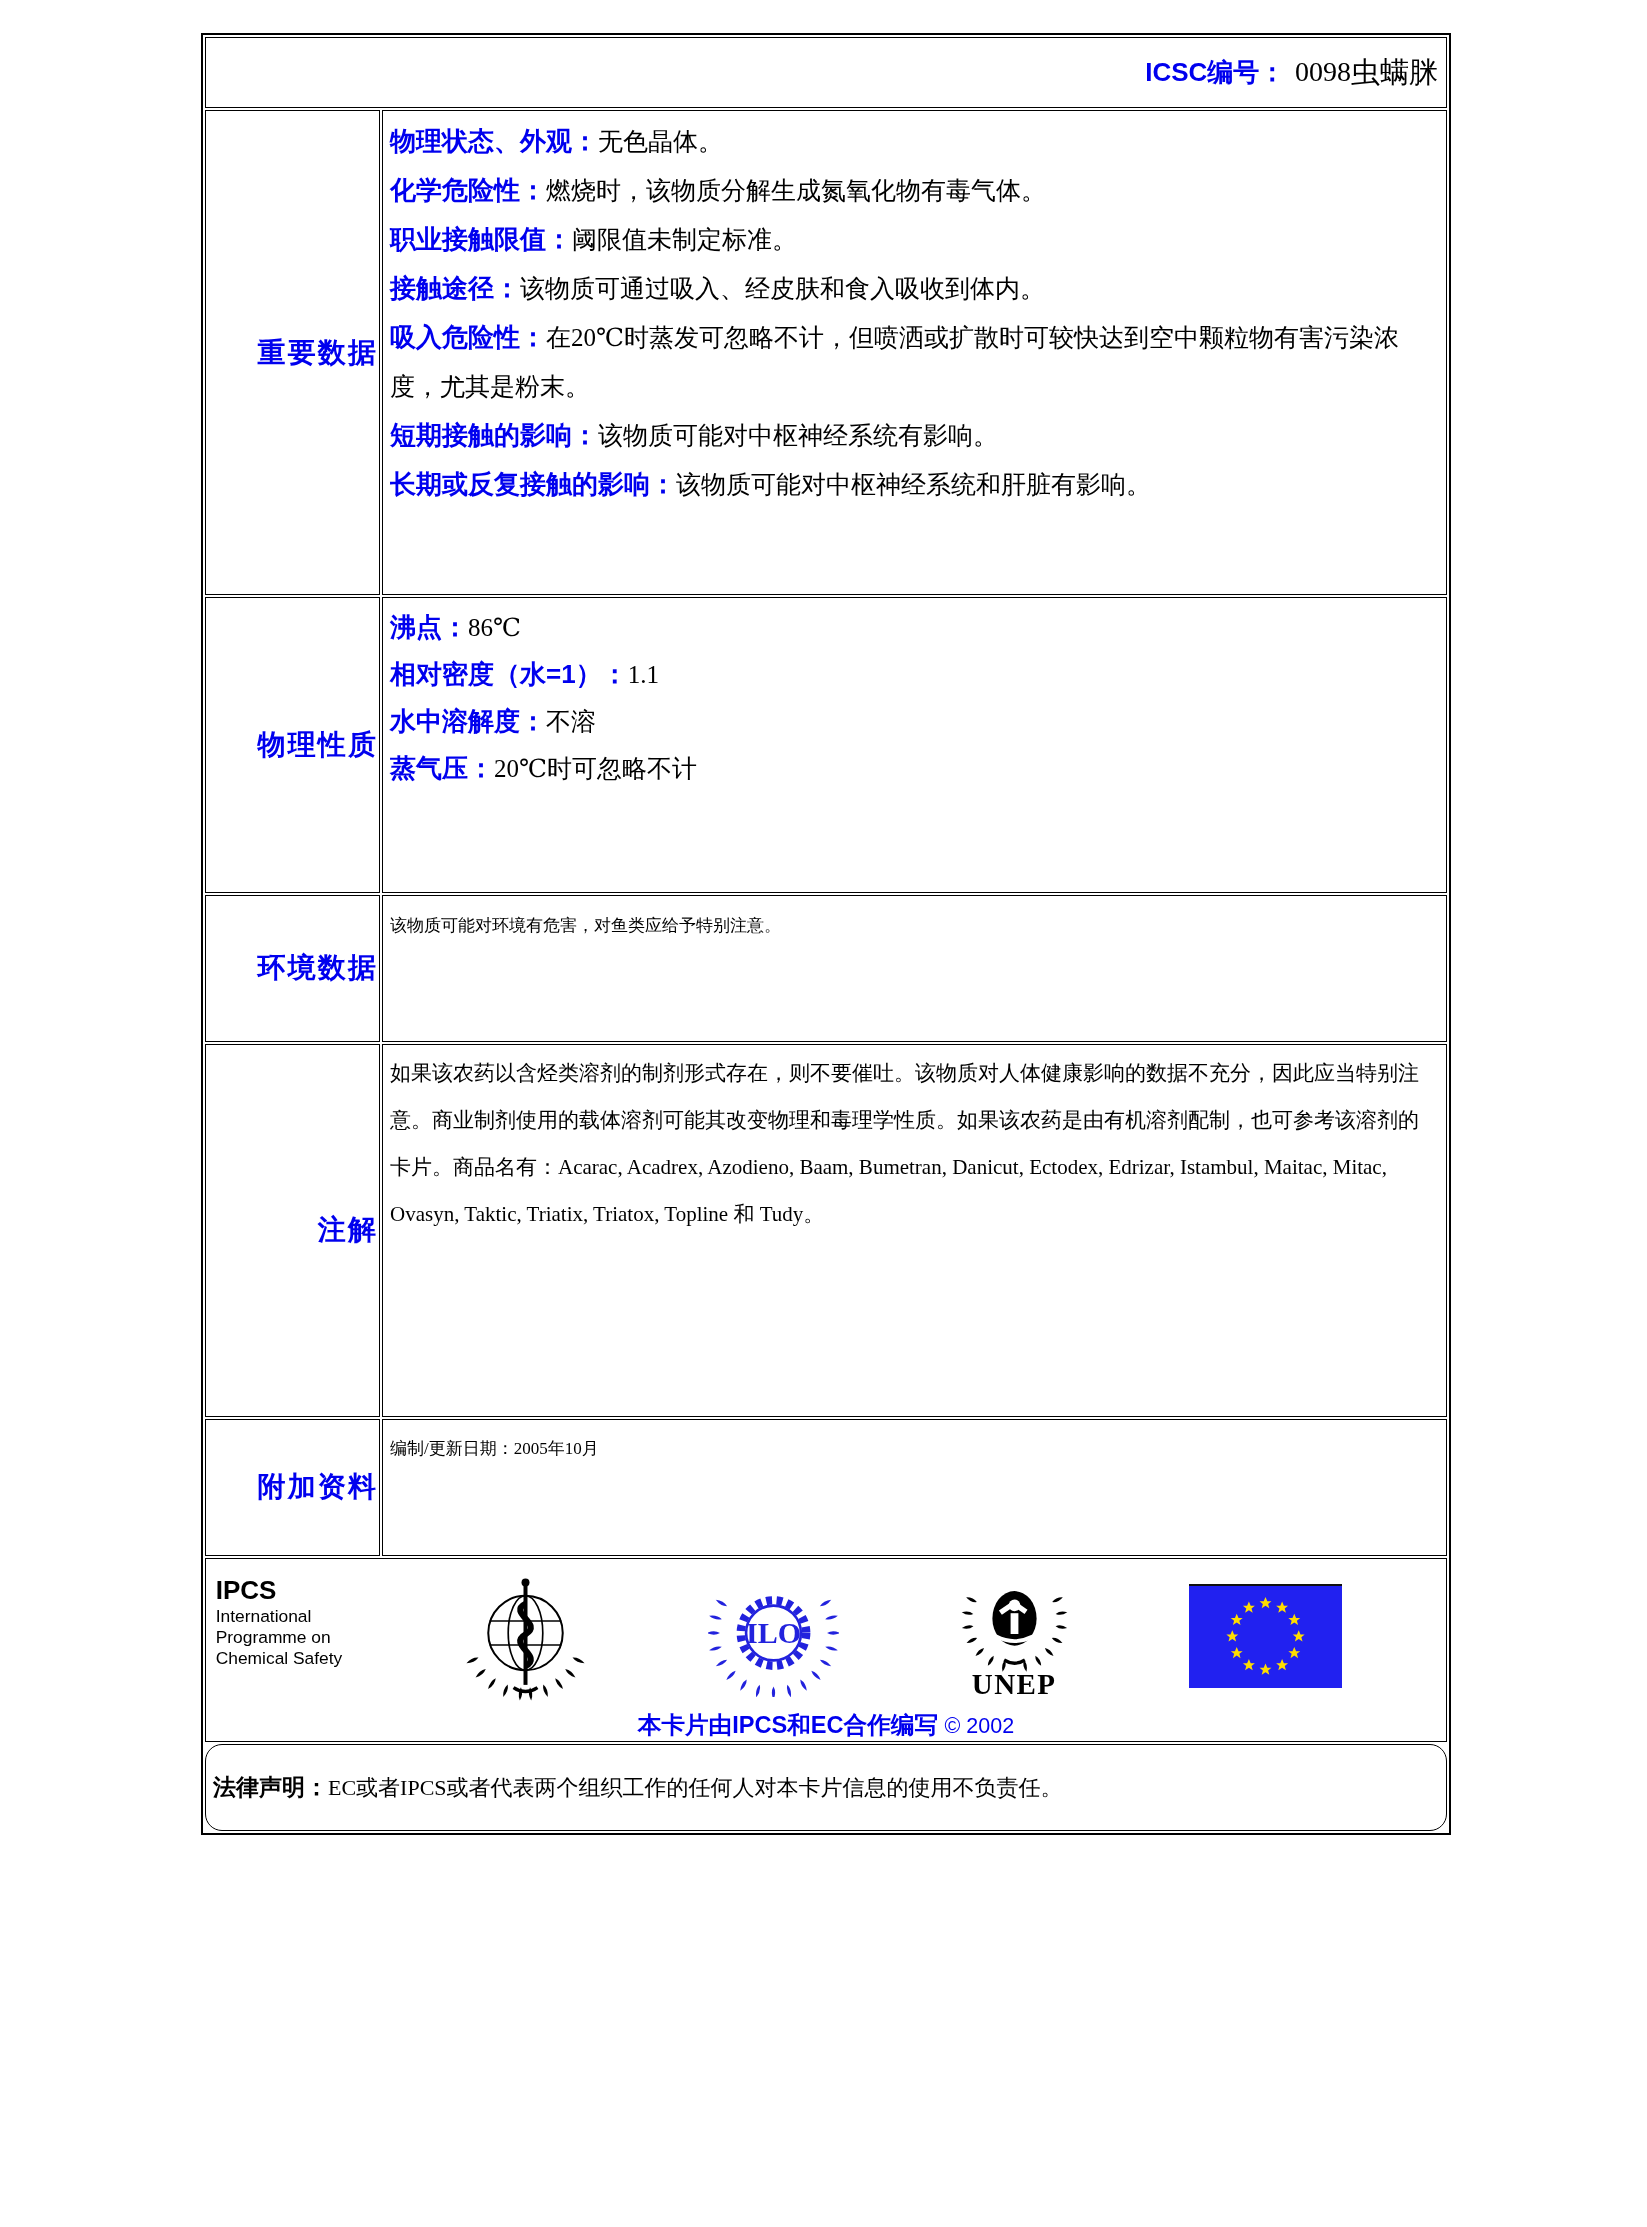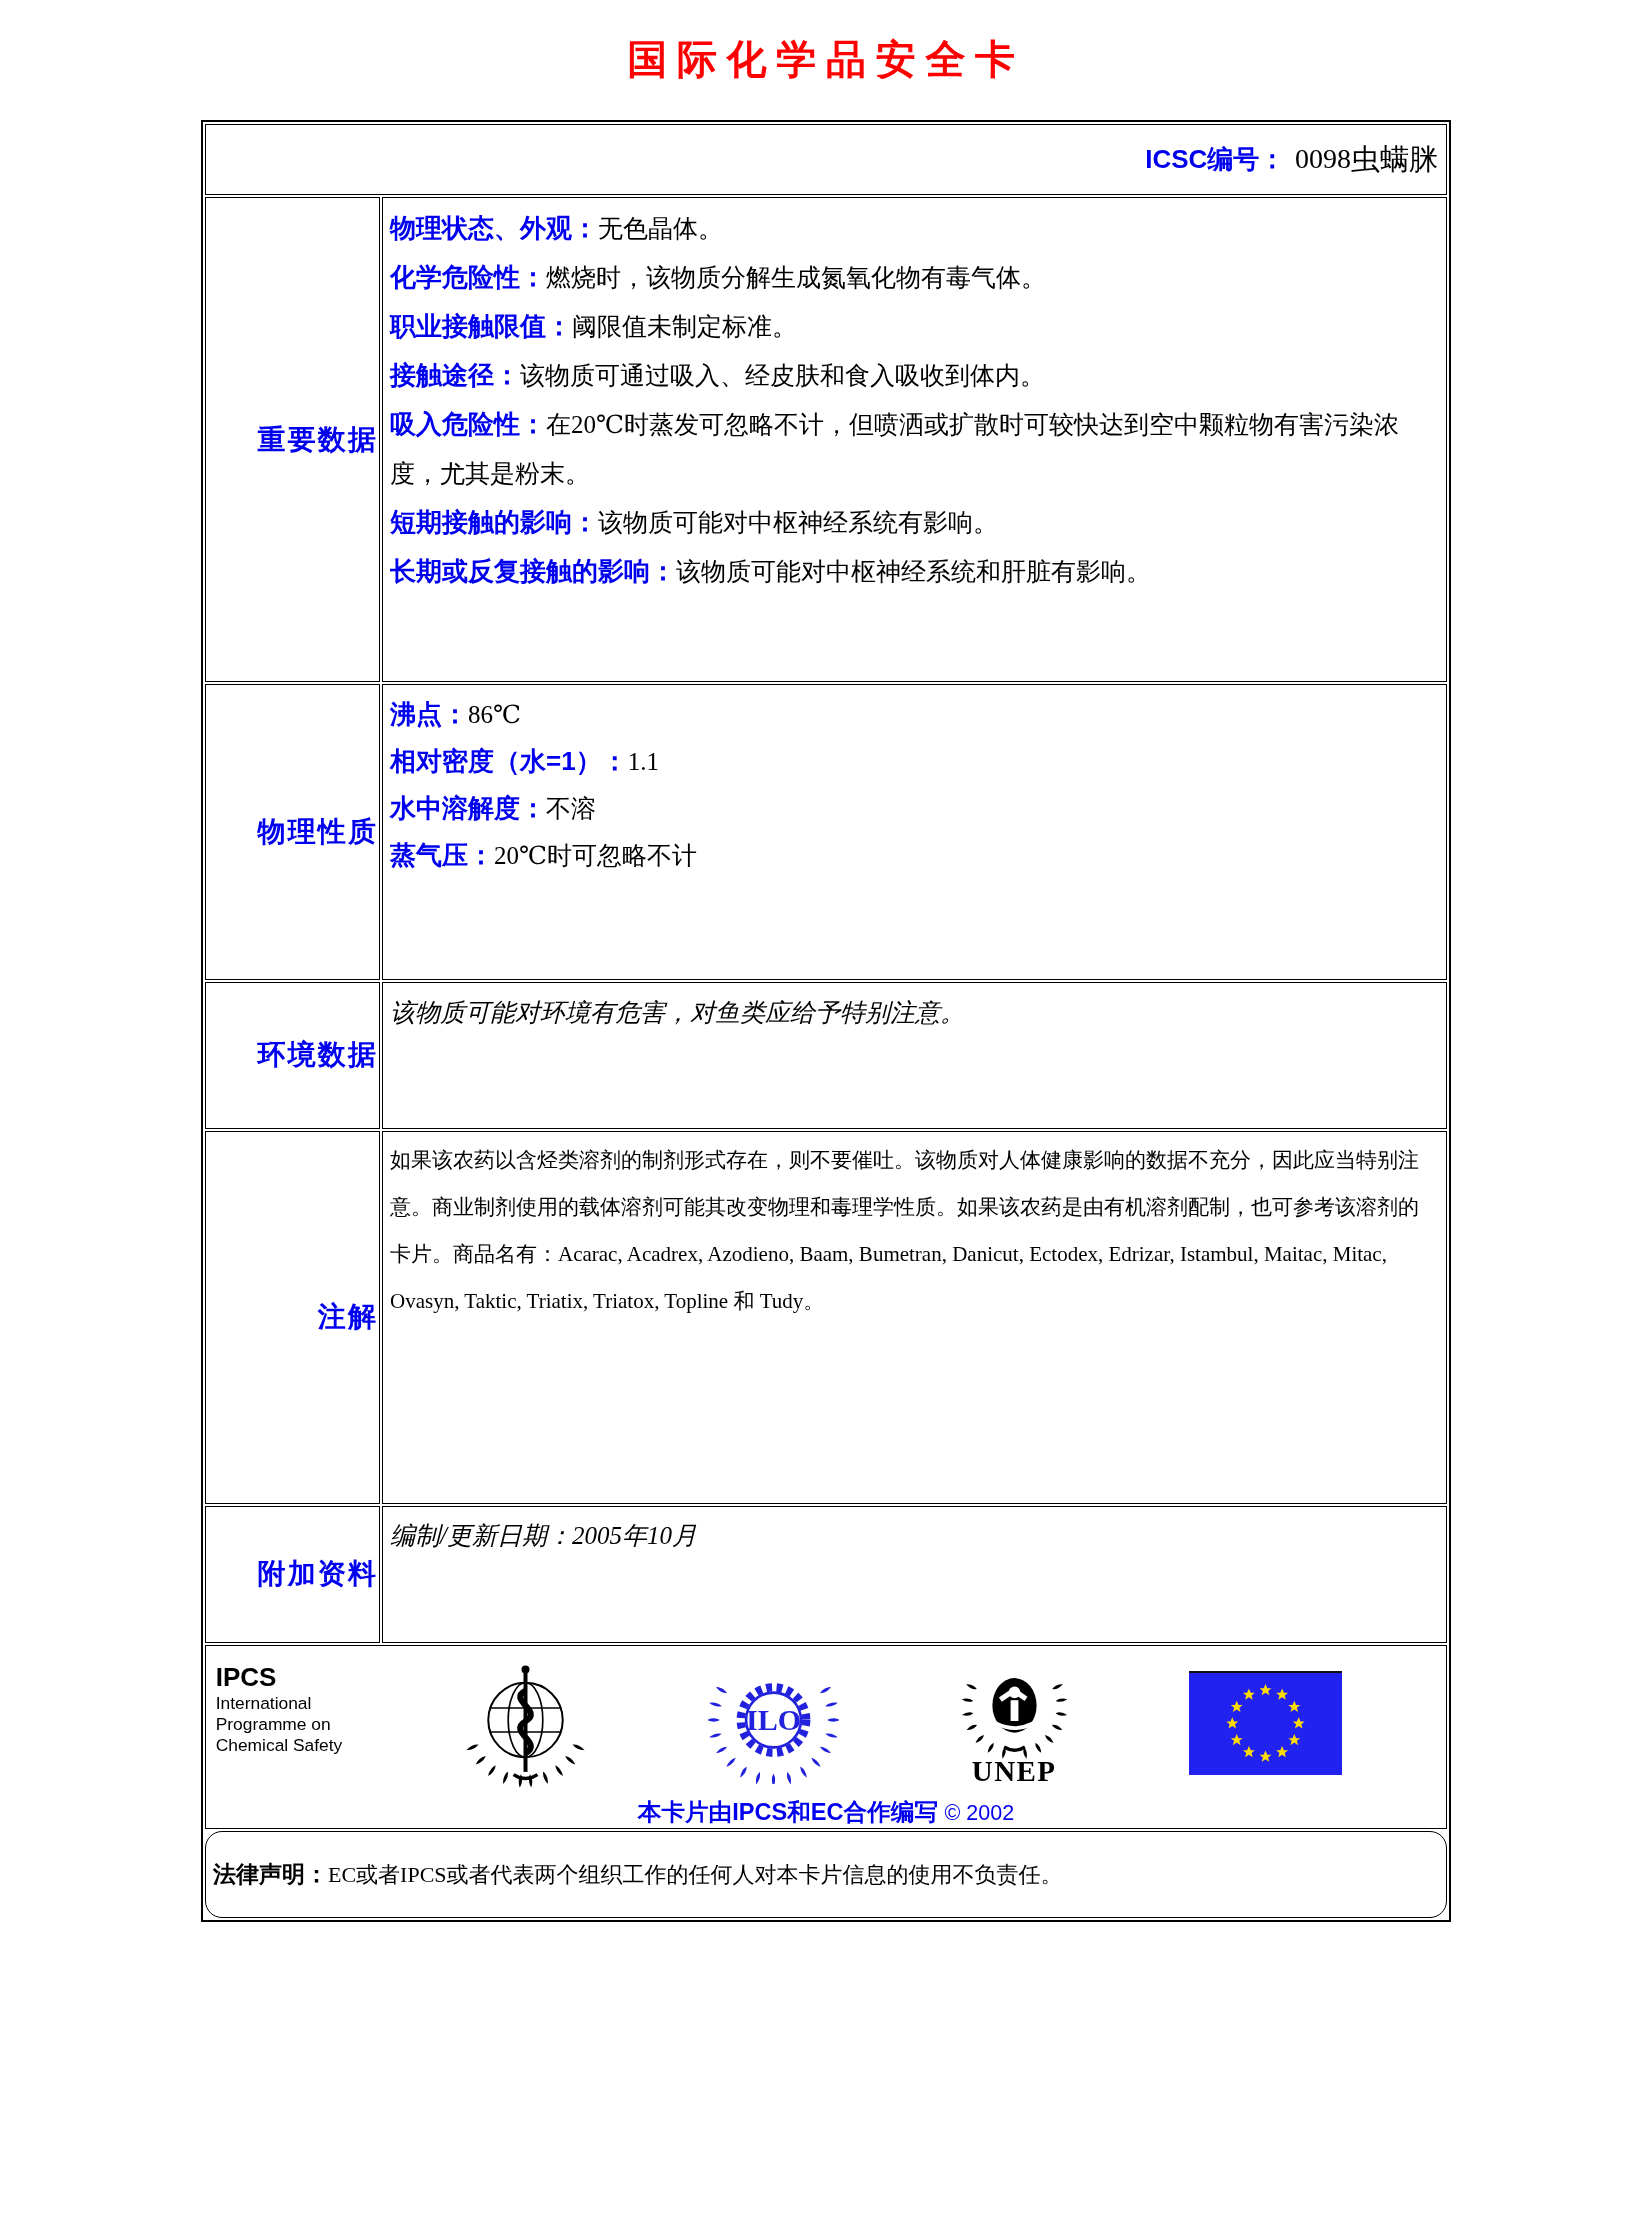--- a/index.html
+++ b/index.html
@@ -22,21 +22,21 @@
   .hname{font-size:29px;}
   .r-important{height:472px;}
   .r-physical{height:283px;}
   .r-environment{height:133px;}
   .r-notes{height:360px;}
   .r-additional{height:124px;}
   .r-logos{height:182px;}
   .r-legal{height:85px;border-radius:17px;}
   .notes-p{margin:0;font-size:21px;line-height:47px;}
   .ln{white-space:normal;}
-  .plain{font-size:25px;line-height:47px;font-style:italic;}
+  .plain{font-size:17px;line-height:47px;}
   .logocell{vertical-align:top;padding:0;}
   .logos{display:flex;align-items:flex-start;justify-content:space-between;padding:9.7px 104px 0 9.7px;}
   .ipcsblock{font-family:"Liberation Sans","DejaVu Sans",sans-serif;line-height:21px;padding-top:5.6px;}
   .ipcsblock .big{font-size:26px;font-weight:bold;line-height:32px;}
   .ipcsblock .small{font-size:17.4px;}
   .unepwrap{text-align:center;}
   .unepword{font-family:"Liberation Serif","DejaVu Serif",serif;font-weight:bold;
             font-size:29px;letter-spacing:1.4px;margin-top:-4.2px;}
   .euflag{width:153px;height:104px;background:#2121f0;margin-top:15.3px;border-top:2.8px solid #101010;box-sizing:border-box;}
   .copyright{text-align:center;margin-top:4.2px;
@@ -46,21 +46,20 @@
   .legalcell{vertical-align:middle;padding:0 7px;}
   .legal-lb{font-family:"Liberation Sans","DejaVu Sans",sans-serif;font-weight:bold;font-size:23px;color:#000;}
   .legal-tx{font-size:22px;}
   svg{display:block;}
 </style>
 </head>
 <body>
 
 <div class="page">
 
-  <div class="title">国际化学品安全卡</div>
 
   <table class="icsc">
     <colgroup>
         <col class="c1">
         <col>
       </colgroup>
 
     <tbody>
         <tr>
       <td colspan="2" class="hdr">

